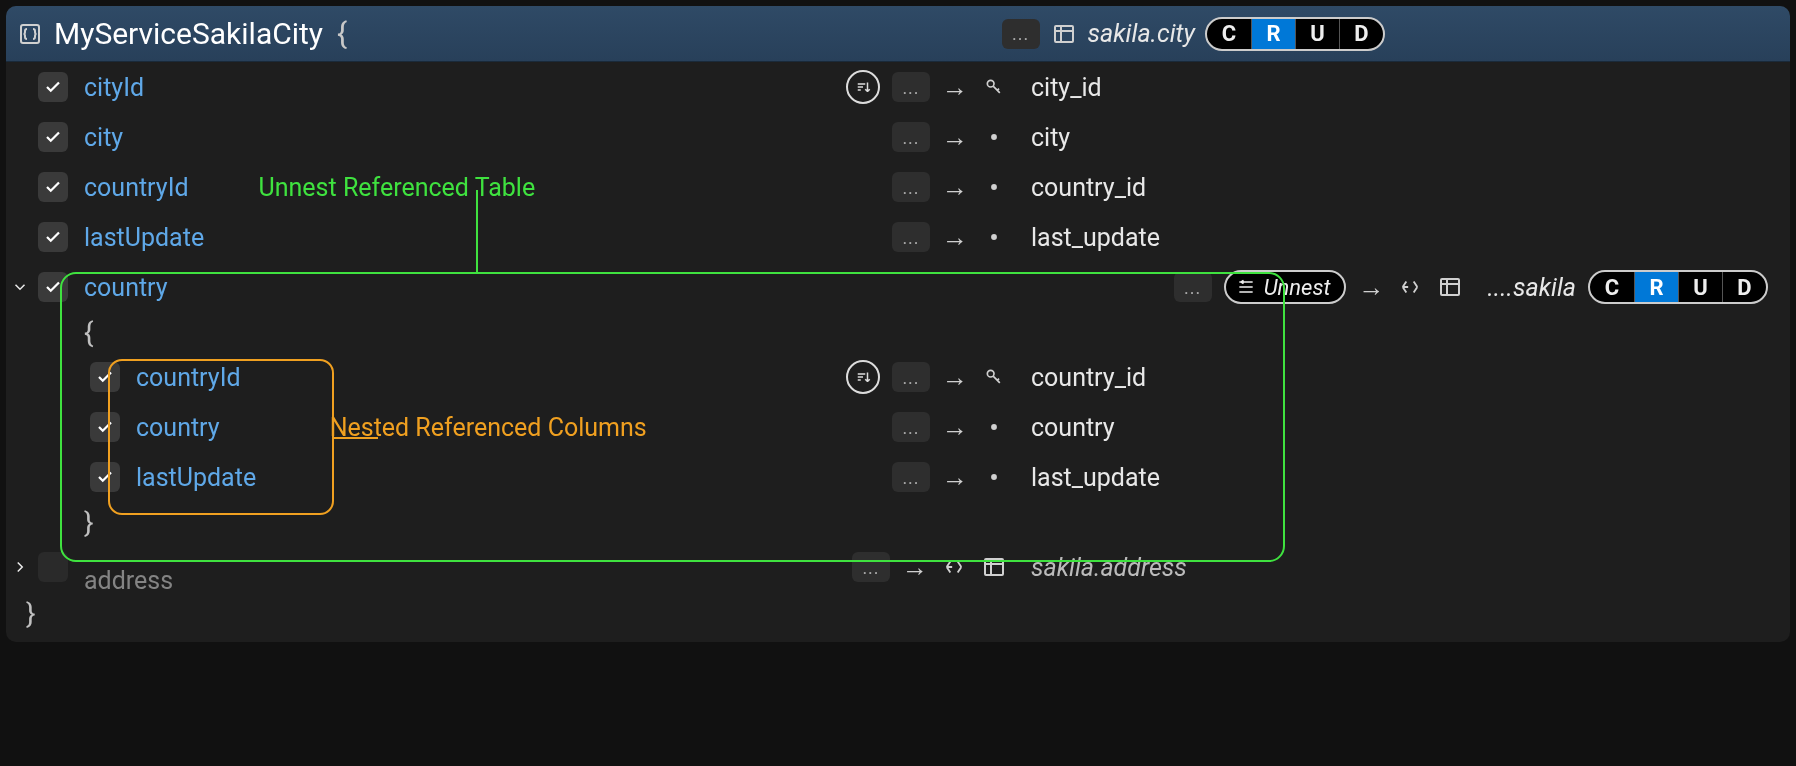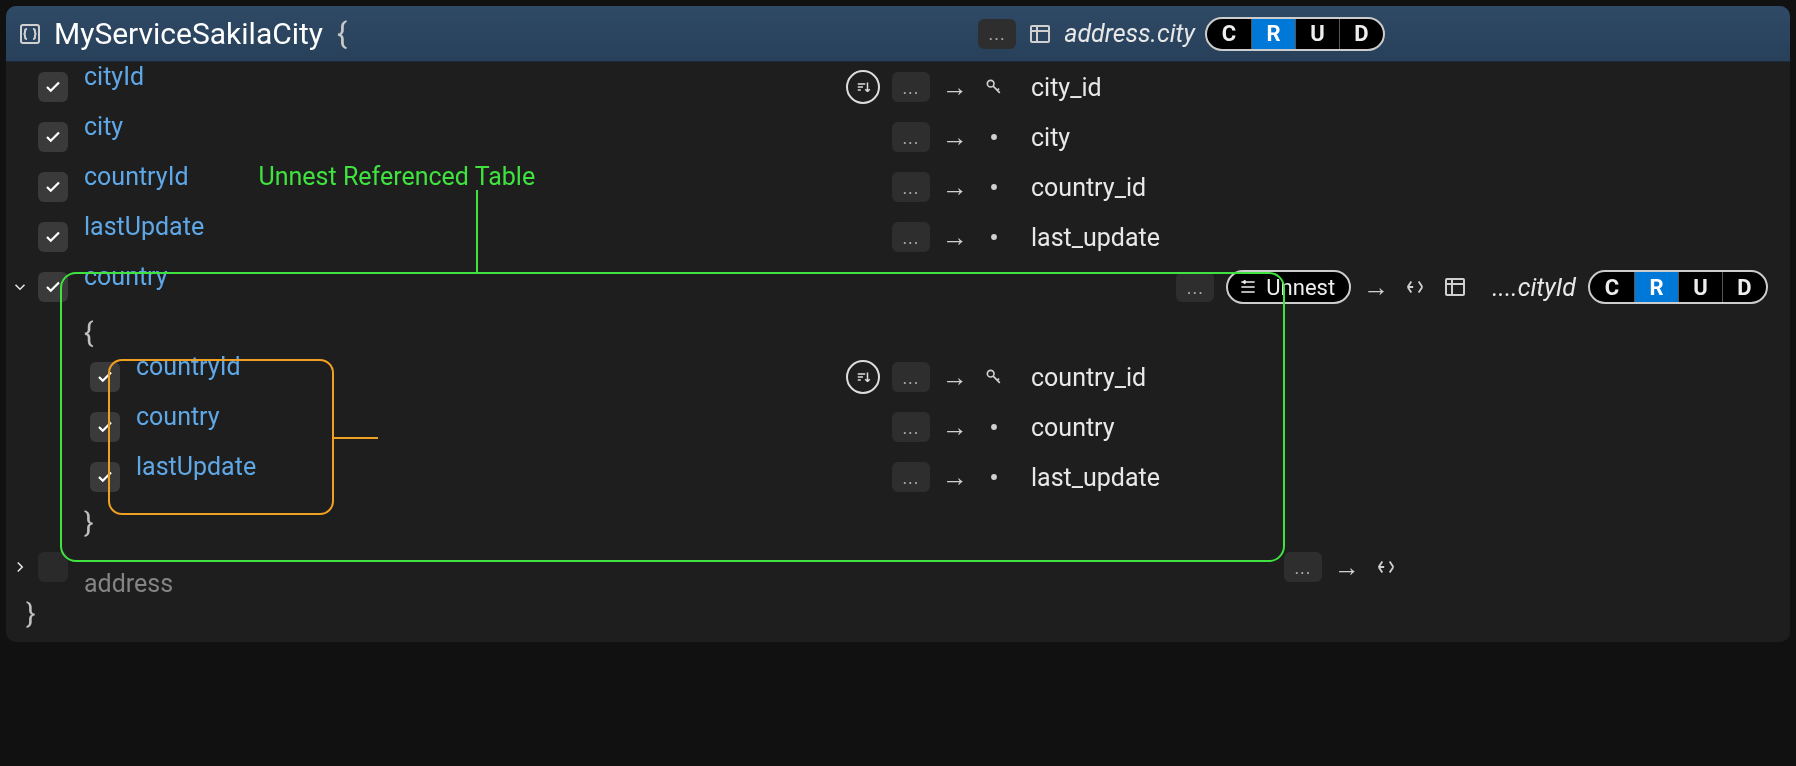--- a/index.html
+++ b/index.html
@@ -53,20 +53,21 @@
   .header-row .brace {
     font-size: 30px;
     color: #c8c8c8;
     margin-left: 4px;
   }
   .spacer { flex: 1 1 auto; }
 
   
   .row {
     display: flex;
+    align-items: center;
     height: 50px;
     padding: 0 10px 0 0;
     gap: 10px;
   }
   .toggle-col {
     width: 68px;
     display:flex;
     align-items:center;
     justify-content:flex-end;
     padding-right: 6px;
@@ -179,20 +180,21 @@
     display:inline-flex;
     align-items:center;
     gap:8px;
     height:34px;
     border:2px solid #ccc;
     border-radius:18px;
     padding: 0 14px 0 10px;
     background:#000;
     color:#eee;
     font-size:22px;
+    font-style:italic;
   }
 
   
   .select {
     display:inline-flex;
     align-items:center;
     justify-content:space-between;
     gap: 20px;
     height: 42px;
     border:1px solid #555;
@@ -264,21 +266,21 @@
     <span class="title">MyServiceSakilaCity</span>
     <span class="brace">{</span>
     <div class="spacer"></div>
     <span class="ellipsis">...</span>
     <span class="col-icon">
       <svg width="24" height="24" viewBox="0 0 24 24" fill="none" stroke="currentColor" stroke-width="2">
           <rect x="3" y="4" width="18" height="16" rx="1"></rect>
           <path d="M3 9h18M9 4v16"></path>
         </svg>
     </span>
-    <span class="db-col italic">address.city</span>
+    <span class="db-col italic">sakila.city</span>
     <span class="crud">
       <span>C</span>
       <span class="active">R</span>
       <span>U</span>
       <span>D</span>
     </span>
     <div style="width:380px"></div>
   </div>
 
   <div class="body-wrap">
@@ -412,21 +414,21 @@
               <path d="M4 12l4-6M4 12l4 6M4 12h6M20 12l-4-6M20 12l-4 6"></path>
             </svg>
         </span>
         <div class="col-target" style="min-width:auto">
           <span class="col-icon">
             <svg width="24" height="24" viewBox="0 0 24 24" fill="none" stroke="currentColor" stroke-width="2">
                 <rect x="3" y="4" width="18" height="16" rx="1"></rect>
                 <path d="M3 9h18M9 4v16"></path>
               </svg>
           </span>
-          <span class="db-col italic">....cityId</span>
+          <span class="db-col italic">....sakila</span>
         </div>
         <span class="crud">
           <span>C</span>
           <span class="active">R</span>
           <span>U</span>
           <span>D</span>
         </span>
       </div>
     </div>
 
@@ -463,20 +465,21 @@
 
     <div class="row">
       <div class="toggle-col nested">
         <span class="checkbox">
             <svg width="18" height="18" viewBox="0 0 24 24" fill="none" stroke="currentColor" stroke-width="3">
               <path d="M4 12l5 5L20 6"></path>
             </svg>
           </span>
       </div>
       <span class="field-name">country</span>
+      <span class="ann-label-o" style="margin-left:100px">Nested Referenced Columns</span>
       <div class="right-cluster" style="margin-right:380px">
         <span class="ellipsis">...</span>
         <span class="map-arrow">→</span>
         <div class="col-target">
           <span class="col-icon">
               <svg width="14" height="14" viewBox="0 0 24 24">
                 <circle cx="12" cy="12" r="5" fill="currentColor"></circle>
               </svg>
             </span>
           <span class="db-col">country</span>
@@ -525,19 +528,28 @@
       </div>
       <span class="field-name disabled">address</span>
       <div class="right-cluster" style="margin-right:380px">
         <span class="ellipsis">...</span>
         <span class="map-arrow">→</span>
         <span class="col-icon">
           <svg width="22" height="22" viewBox="0 0 24 24" fill="none" stroke="currentColor" stroke-width="2">
               <path d="M4 12l4-6M4 12l4 6M4 12h6M20 12l-4-6M20 12l-4 6"></path>
             </svg>
         </span>
+        <div class="col-target">
+          <span class="col-icon">
+            <svg width="24" height="24" viewBox="0 0 24 24" fill="none" stroke="currentColor" stroke-width="2">
+                <rect x="3" y="4" width="18" height="16" rx="1"></rect>
+                <path d="M3 9h18M9 4v16"></path>
+              </svg>
+          </span>
+          <span class="db-col italic" style="color:#bbb">sakila.address</span>
+        </div>
       </div>
     </div>
 
     <div class="brace-row close">}</div>
 
   </div>
 </div>
 
 </body></html>

